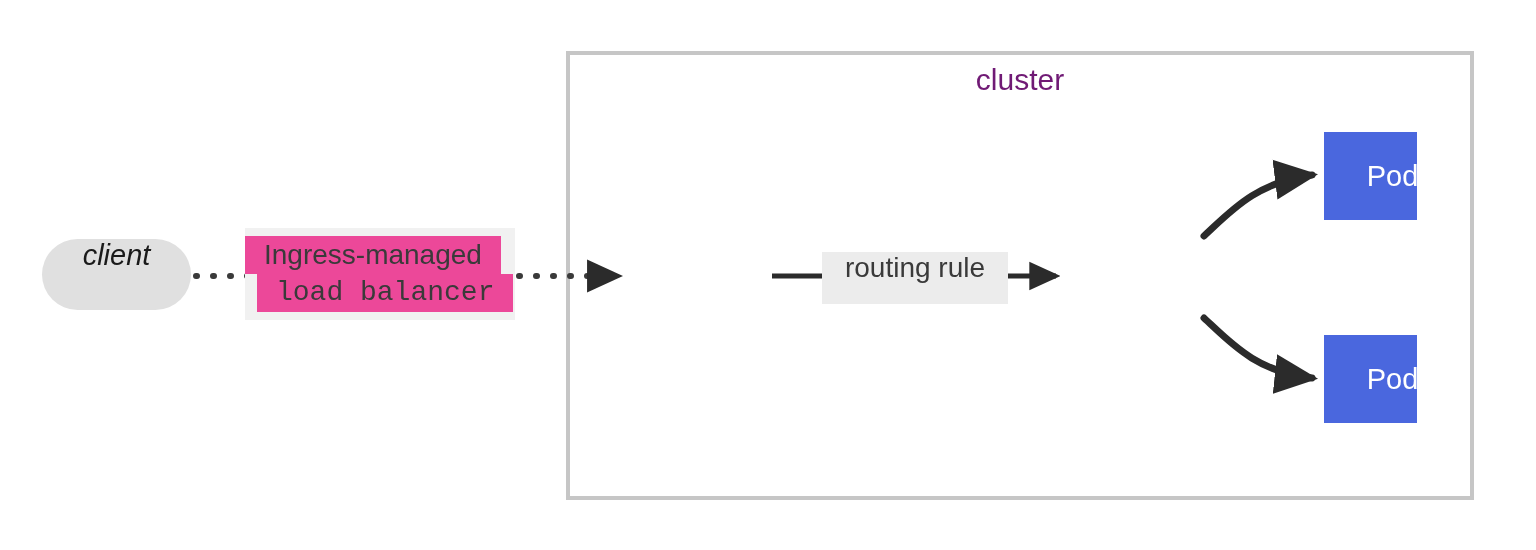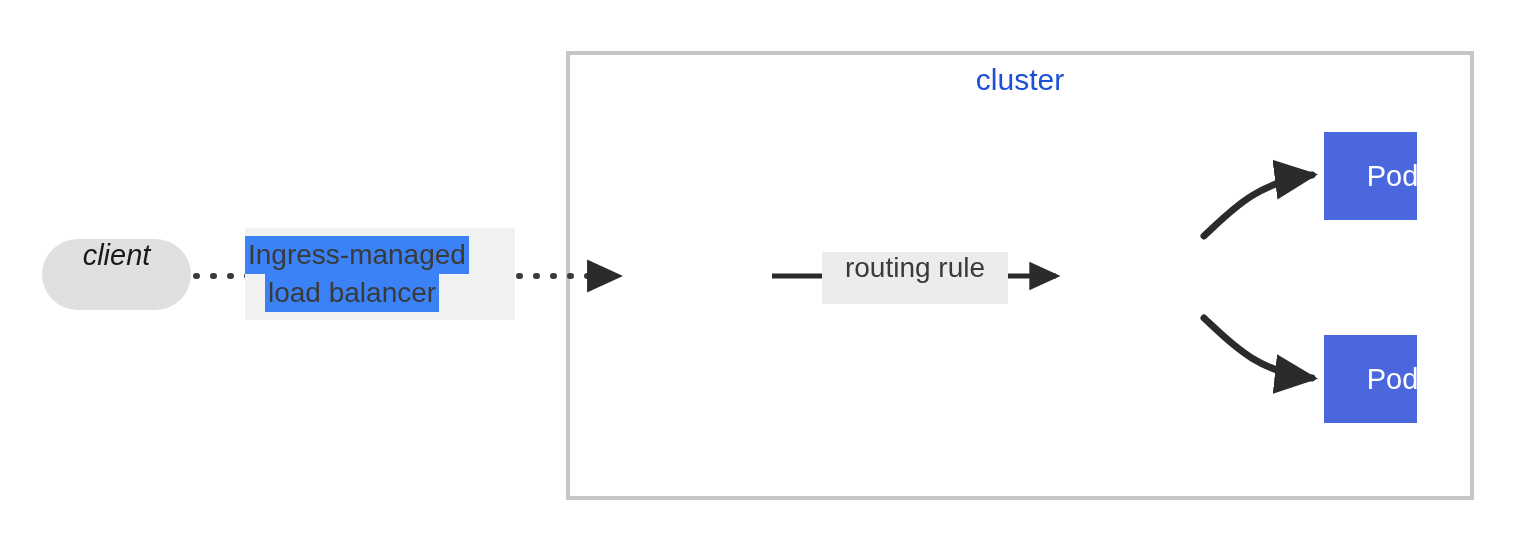--- a/index.html
+++ b/index.html
@@ -37,21 +37,21 @@
     box-sizing: border-box;
     border: 4px solid #c6c6c6;
     background: transparent;
   }
   .cluster-label {
     position: absolute;
     left: 920px;
     top: 61px;
     width: 200px;
     text-align: center;
-    color: #1d4ed8;
+    color: #701a75;
     font-size: 30px;
     line-height: 38px;
     white-space: nowrap;
   }
 
   
   .client-node {
     position: absolute;
     left: 42px;
     top: 239px;
@@ -101,25 +101,25 @@
     height: 92px;
     display: flex;
     flex-direction: column;
     align-items: flex-start;
     justify-content: center;
     font-size: 28px;
     line-height: 38px;
     color: #3a3a3a;
   }
   .lb-label span {
-    background: #3b82f6;
-    padding: 0 3px;
+    background: #ec4899;
+    padding: 0 19px;
     white-space: nowrap;
   }
-  .lb-label span.line2 { margin-left: 20px; }
+  .lb-label span.line2 { margin-left: 12px; font-family: Liberation Mono, monospace; }
 
   .routing-label {
     position: absolute;
     left: 822px;
     top: 252px;
     width: 186px;
     height: 52px;
     display: flex;
     align-items: flex-start;
     justify-content: center;

